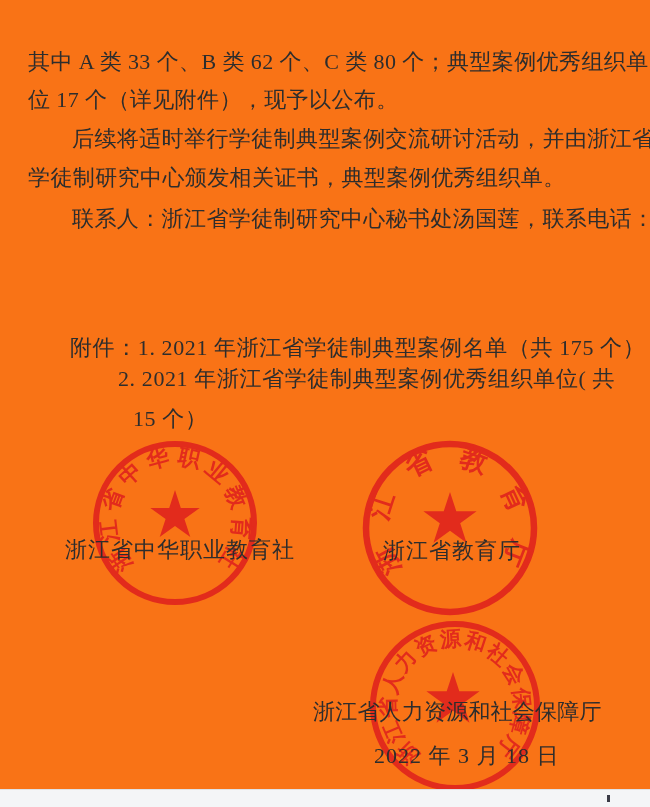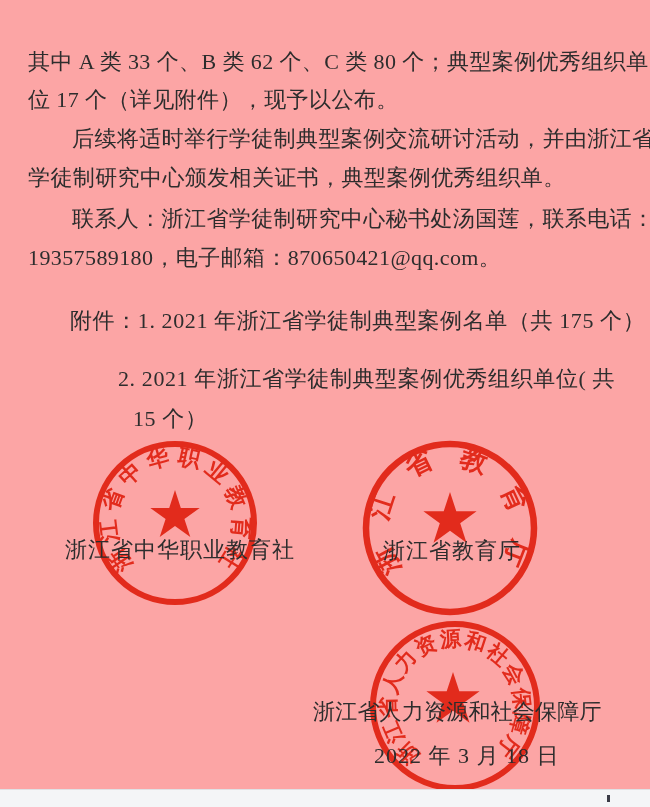--- a/index.html
+++ b/index.html
@@ -1,18 +1,18 @@
 <!DOCTYPE html>
 <html><head>
 <meta charset="utf-8">
 <style>
   html,body{margin:0;padding:0;background:#ffffff;}
   .page{
     position:relative;width:650px;height:807px;overflow:hidden;
-    background:#fca5a5;
+    background:#f97316;
     font-family:"Liberation Serif","DejaVu Serif",serif;
     color:#2d2d2d;
   }
   .line{
     position:absolute;left:28px;white-space:nowrap;
     font-size:22px;letter-spacing:0.4px;line-height:30px;
   }
   .indent{padding-left:44px;}
   .attach-line{position:absolute;white-space:nowrap;font-size:22px;letter-spacing:0.6px;}
   .sig-label{
@@ -33,23 +33,22 @@
 </head>
 <body>
 
 <div class="page">
 
   <div class="line" style="top:47px">其中 A 类 33 个、B 类 62 个、C 类 80 个；典型案例优秀组织单</div>
   <div class="line" style="top:85px">位 17 个（详见附件），现予以公布。</div>
   <div class="line indent" style="top:124px">后续将适时举行学徒制典型案例交流研讨活动，并由浙江省</div>
   <div class="line" style="top:163px">学徒制研究中心颁发相关证书，典型案例优秀组织单。</div>
   <div class="line indent" style="top:204px">联系人：浙江省学徒制研究中心秘书处汤国莲，联系电话：</div>
-  <div class="line" style="top:243px">19357589180，电子邮箱：870650421@qq.com。</div>
 
-  <div class="attach-line" style="left:70px;top:306px">附件：1. 2021 年浙江省学徒制典型案例名单（共 175 个）</div>
+  <div class="attach-line" style="left:70px;top:333px">附件：1. 2021 年浙江省学徒制典型案例名单（共 175 个）</div>
   <div class="attach-line" style="left:118px;top:364px">2. 2021 年浙江省学徒制典型案例优秀组织单位( 共</div>
   <div class="attach-line" style="left:133px;top:404px">15 个）</div>
 
   <div class="seal" style="left:90px;top:438px">
     <svg width="170" height="170" viewBox="0 0 170 170">
       <defs>
         <path id="sealArc1" d="M 43.3 126.7 A 59 59 0 1 1 126.7 126.7" fill="none"></path>
       </defs>
       <circle cx="85" cy="85" r="79" fill="none" stroke="#e22b1c" stroke-width="6"></circle>
       <polygon fill="#e22b1c" points="85,52 90.8,70 109.7,70 94.4,81.1 100.3,99 85,87.9 69.7,99 75.6,81.1 60.3,70 79.2,70"></polygon>

